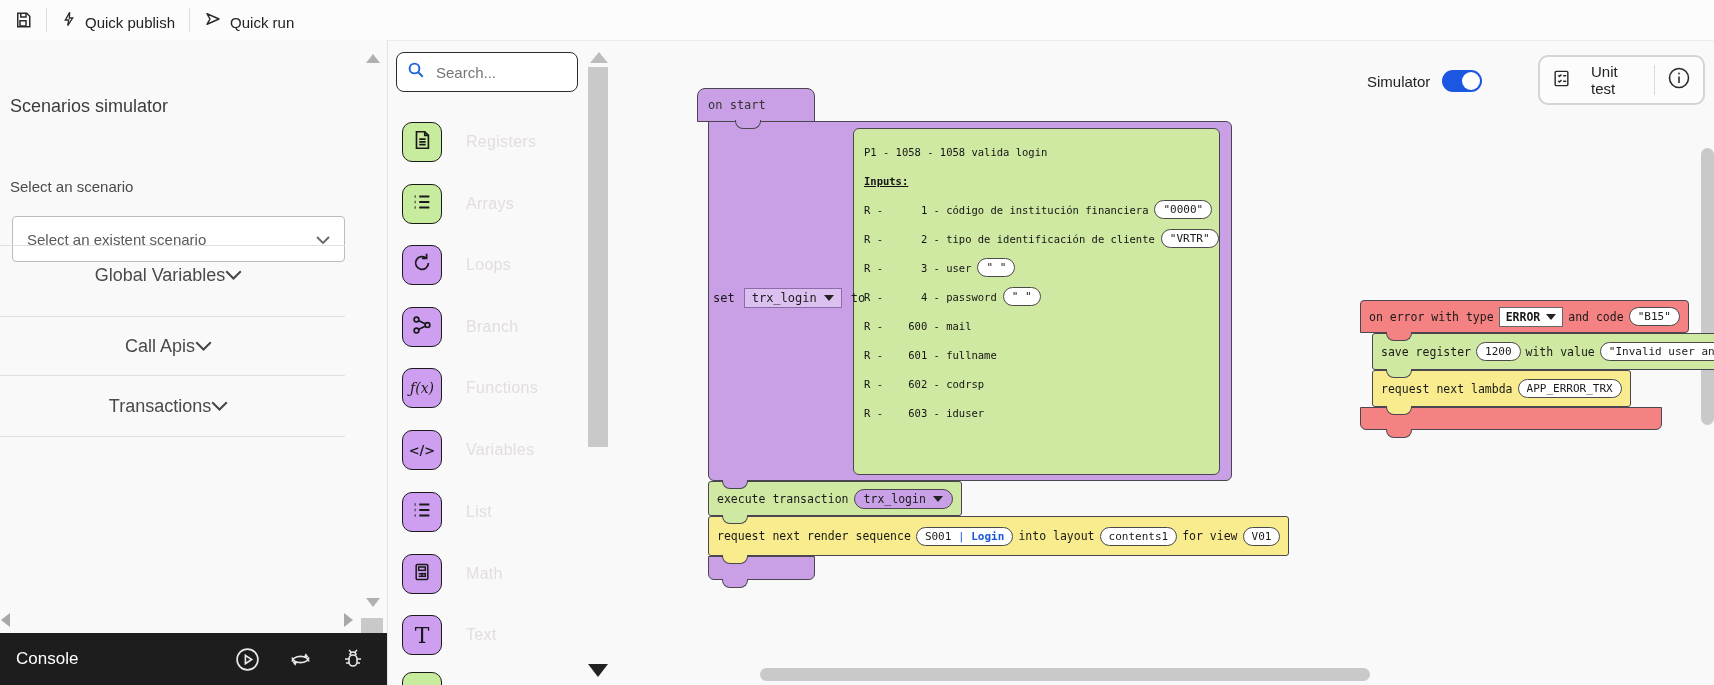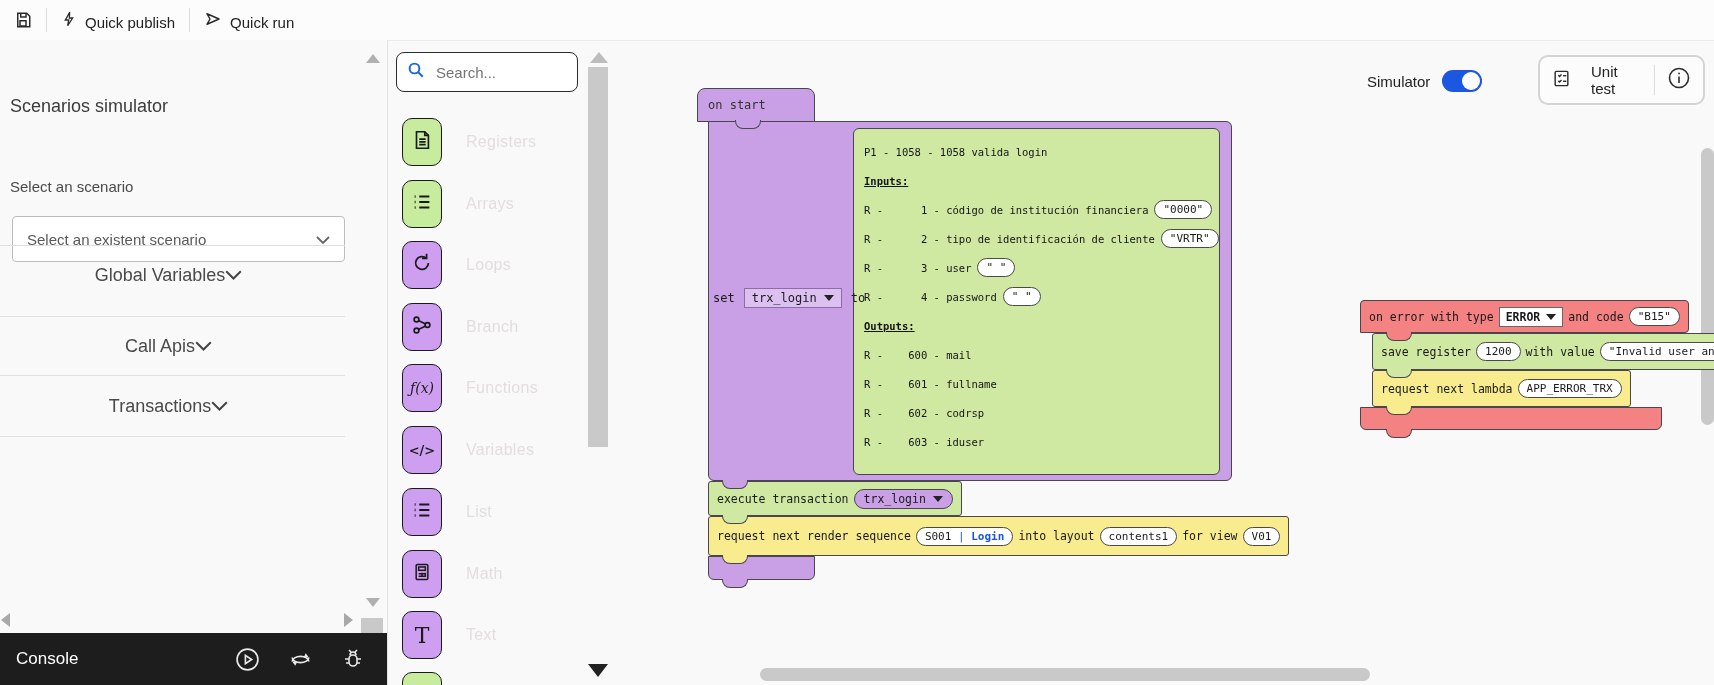--- a/index.html
+++ b/index.html
@@ -33,21 +33,21 @@
   .console-title{color:#fff;font-size:17px;margin-left:16px;flex:0 0 auto;}
   .console-icons{display:flex;gap:28px;margin-left:auto;margin-right:22px;}
   .console-icons svg{display:block;cursor:pointer;}
   
   .searchbox{position:absolute;left:396px;top:52px;width:182px;height:40px;background:#fff;
              border:1.6px solid #2b2b2b;border-radius:8px;display:flex;align-items:center;
              box-sizing:border-box;padding:0 10px;gap:9px;}
   .searchbox input{border:none;outline:none;width:110px;font-size:15px;color:#444;background:transparent;
                    font-family:"Liberation Sans",sans-serif;}
   .cat{position:absolute;left:402px;display:flex;align-items:center;gap:24px;height:40px;}
-  .cat-icon{width:40px;height:48px;border:1.6px solid #1a1a1a;border-radius:10px;display:flex;
+  .cat-icon{width:40px;height:40px;border:1.6px solid #1a1a1a;border-radius:10px;display:flex;
             align-items:center;justify-content:center;box-sizing:border-box;cursor:pointer;}
   .cat-green{background:#c8ec9e;}
   .cat-purple{background:#ce9ff1;}
   .cat-label{font-size:16px;color:#e3dedd;letter-spacing:.3px;}
   .cat-glyph{font-family:"DejaVu Serif",serif;font-size:17px;color:#1a1a1a;}
   
   .sim-wrap{position:absolute;left:1367px;top:70px;display:flex;align-items:center;gap:12px;}
   .sim-label{font-size:15px;color:#222;}
   .toggle{width:40px;height:22px;border-radius:11px;background:#1b57e0;position:relative;cursor:pointer;}
   .toggle .knob{position:absolute;right:2px;top:2px;width:18px;height:18px;border-radius:50%;background:#fff;}
@@ -333,21 +333,20 @@
     <span>to</span>
   </div>
 
   <div class="card">
     <div class="cline"><span>P1 - 1058 - 1058 valida login</span></div>
     <div class="cline"><span class="hdr">Inputs:</span></div>
     <div class="cline"><span>R -      1 - código de institución financiera</span><span class="pill">"0000"</span></div>
     <div class="cline"><span>R -      2 - tipo de identificación de cliente</span><span class="pill">"VRTR"</span></div>
     <div class="cline"><span>R -      3 - user</span><span class="pill">" "</span></div>
     <div class="cline"><span>R -      4 - password</span><span class="pill">" "</span></div>
-    <div class="cline"><span class="hdr">Outputs:</span></div>
     <div class="cline"><span>R -    600 - mail</span></div>
     <div class="cline"><span>R -    601 - fullname</span></div>
     <div class="cline"><span>R -    602 - codrsp</span></div>
     <div class="cline"><span>R -    603 - iduser</span></div>
   </div>
 
   <div class="blk green stmt" style="left:708px;top:481px;height:35px;min-width:232px;border-radius:3px;z-index:2;">
     <span>execute transaction</span>
     <span class="purple-pill">
       <span>trx_login</span>

